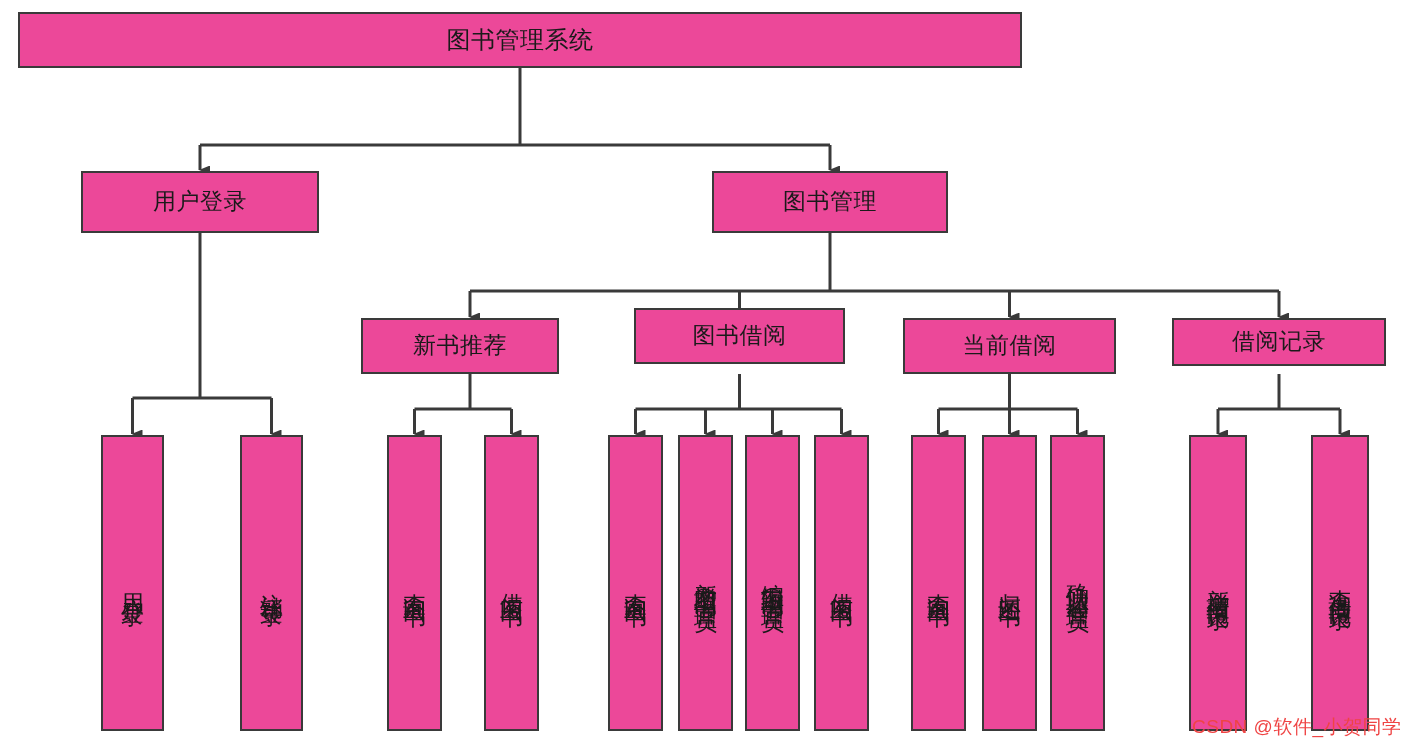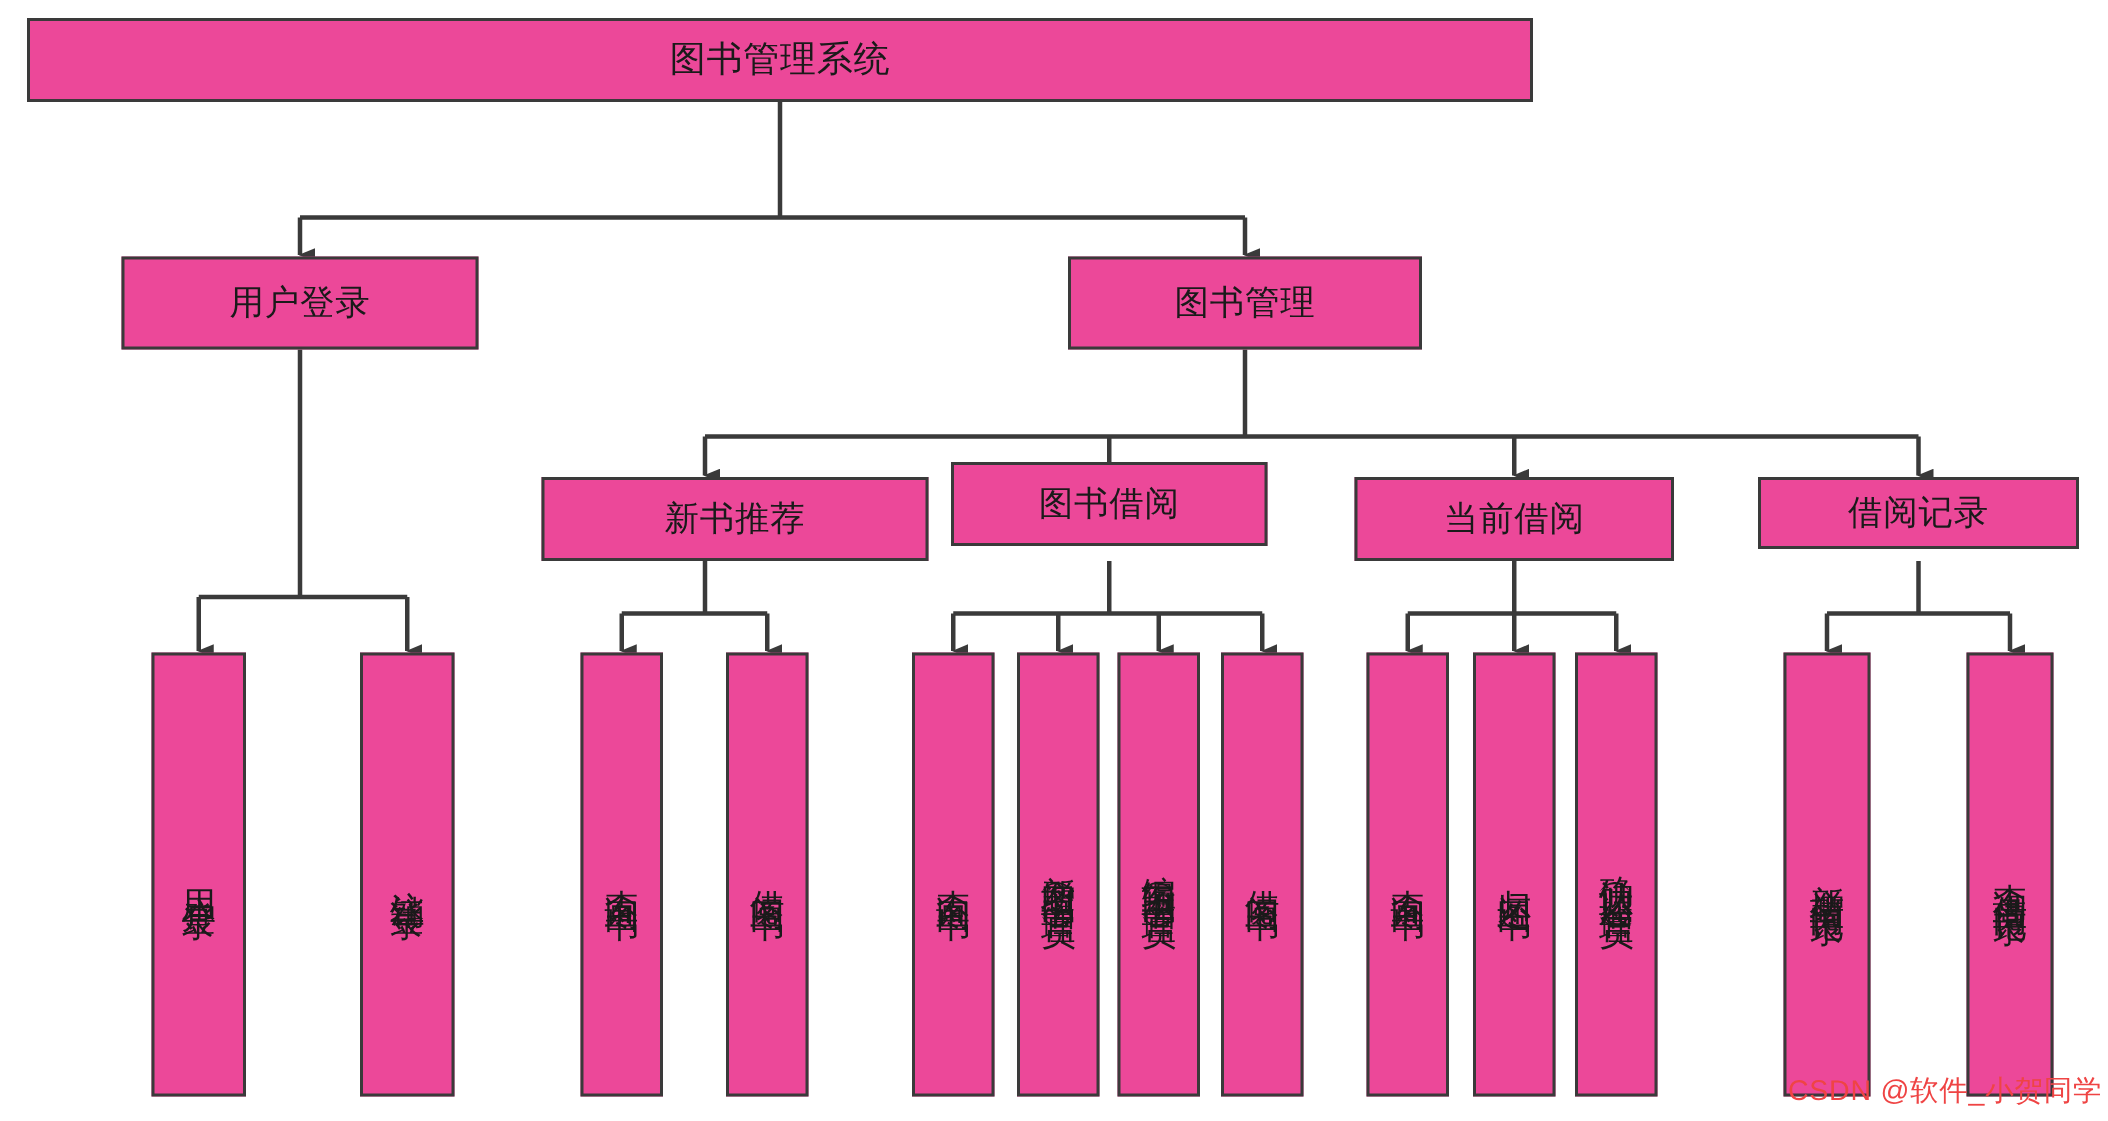--- a/index.html
+++ b/index.html
@@ -112,21 +112,21 @@
   <div id="node-layer">
       <div class="node horizontal root" style="left: 18px; top: 12px; width: 1004px; height: 56px;">
         <div class="node-label">图书管理系统</div>
       </div>
       <div class="node horizontal" style="left: 81px; top: 171px; width: 238px; height: 62px;">
         <div class="node-label">用户登录</div>
       </div>
       <div class="node horizontal" style="left: 712px; top: 171px; width: 236px; height: 62px;">
         <div class="node-label">图书管理</div>
       </div>
-      <div class="node horizontal" style="left: 361px; top: 318px; width: 258px; height: 56px;">
+      <div class="node horizontal" style="left: 361px; top: 318px; width: 198px; height: 56px;">
         <div class="node-label">新书推荐</div>
       </div>
       <div class="node horizontal" style="left: 634px; top: 308px; width: 211px; height: 56px;">
         <div class="node-label">图书借阅</div>
       </div>
       <div class="node horizontal" style="left: 903px; top: 318px; width: 213px; height: 56px;">
         <div class="node-label">当前借阅</div>
       </div>
       <div class="node horizontal" style="left: 1172px; top: 318px; width: 214px; height: 48px;">
         <div class="node-label">借阅记录</div>

